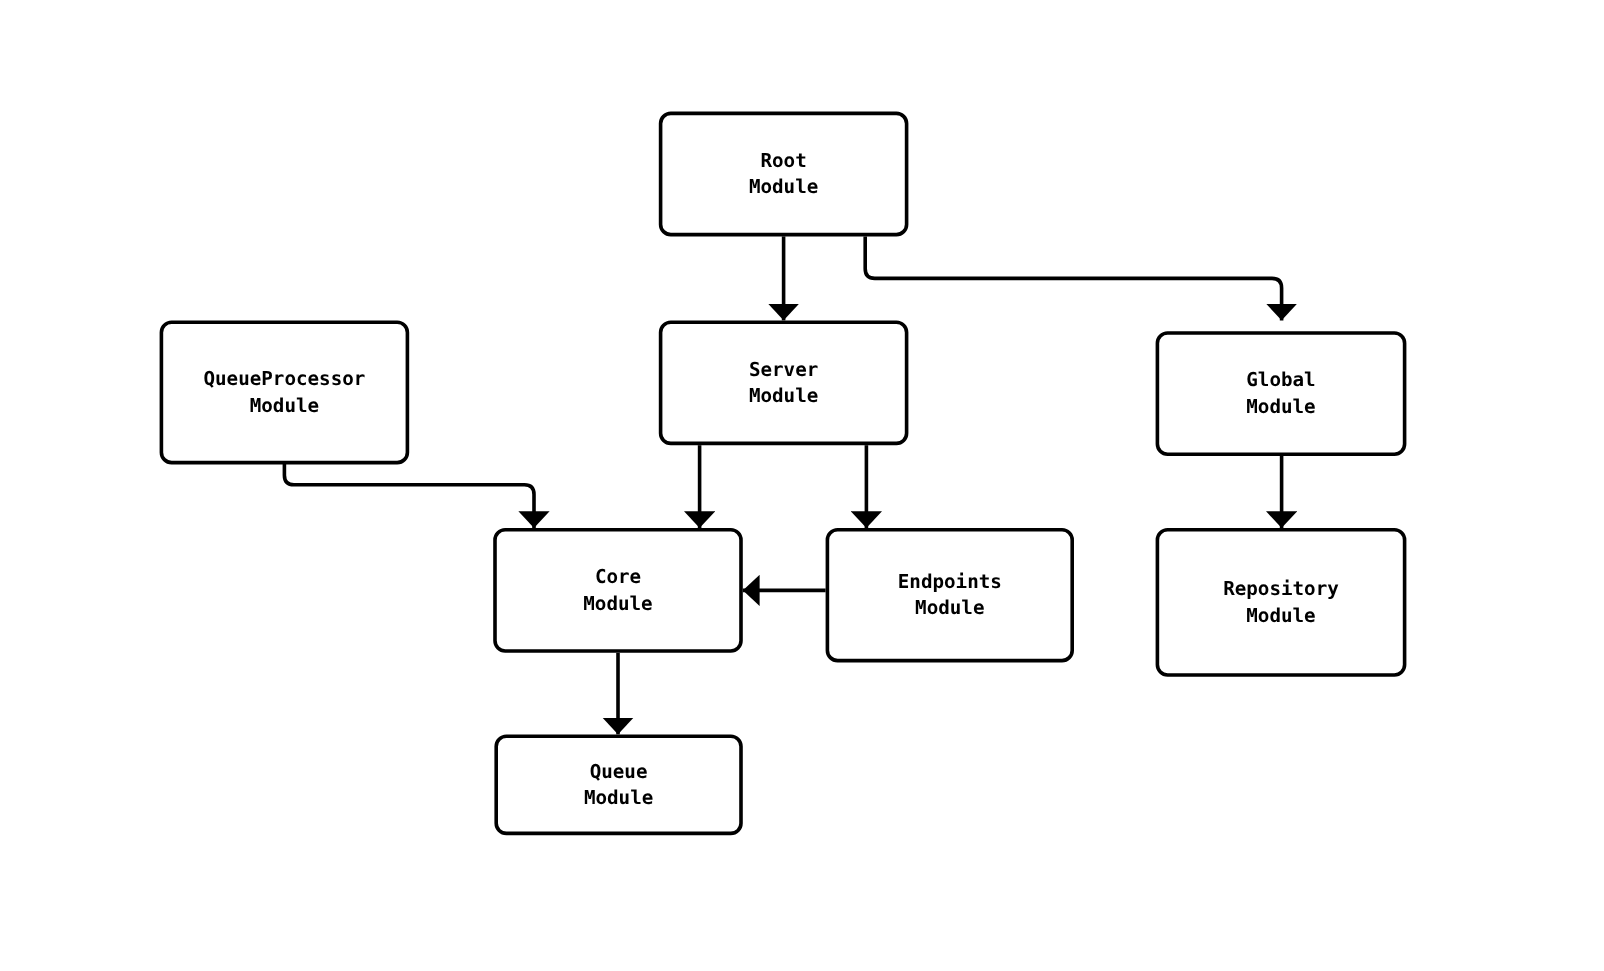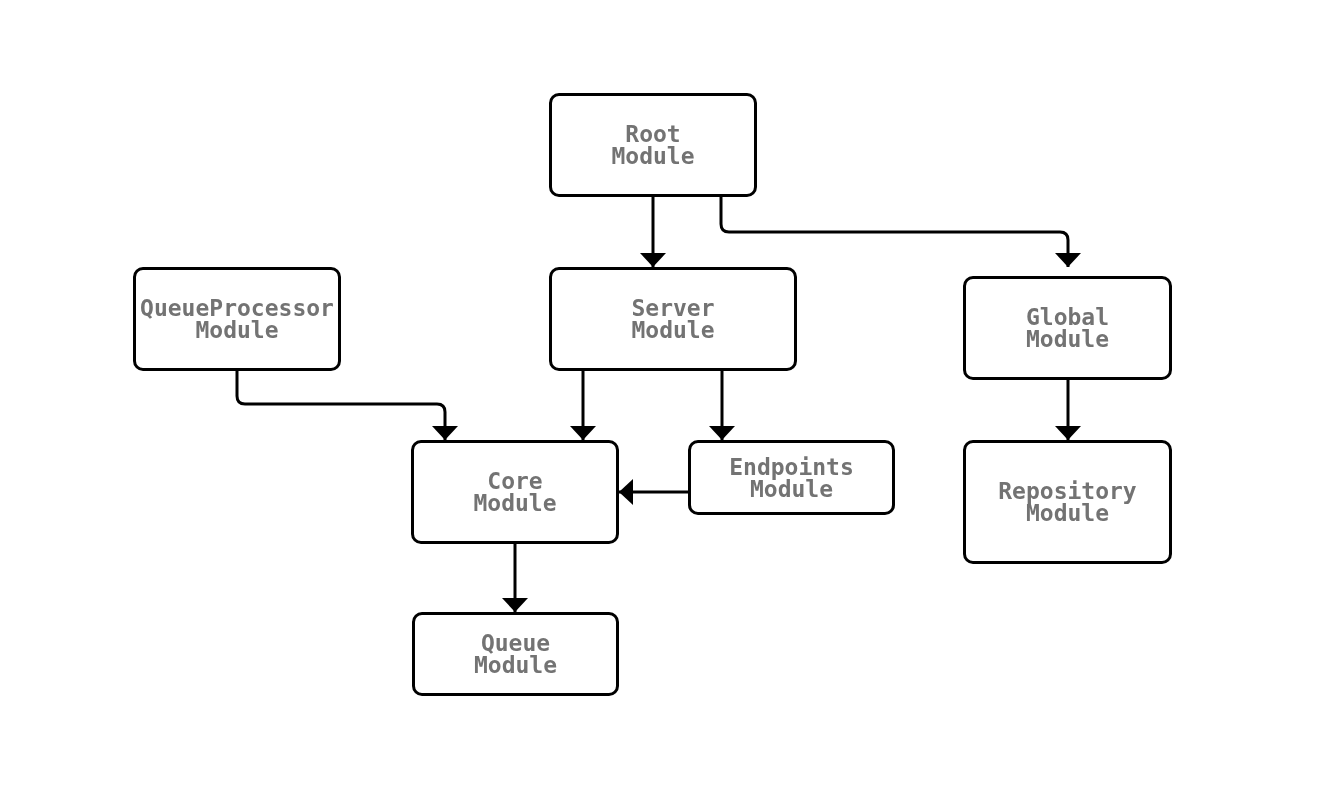--- a/index.html
+++ b/index.html
@@ -27,23 +27,23 @@
     box-sizing: border-box;
     border: 3px solid #000000;
     border-radius: 10px;
     background: #ffffff;
     display: flex;
     flex-direction: column;
     align-items: center;
     justify-content: center;
     text-align: center;
     font-weight: bold;
-    font-size: 23px;
+    font-size: 16px;
     line-height: 22px;
-    color: #737373;
+    color: #000000;
     white-space: nowrap;
   }
 </style>
 </head>
 <body>
 
 <div class="canvas">
 
   <svg class="edges" width="1337" height="809" viewBox="0 0 1337 809" xmlns="http://www.w3.org/2000/svg">
     <defs>
@@ -61,41 +61,41 @@
       <path d="M1068,371 V440" marker-end="url(#arrow)"></path>
       <path d="M515,544 V612" marker-end="url(#arrow)"></path>
     </g>
   </svg>
 
   <div class="node" style="left:549px; top:93px; width:208px; height:104px;">
     <span>Root</span>
     <span>Module</span>
   </div>
 
-  <div class="node" style="left:133px; top:267px; width:208px; height:104px;">
+  <div class="node" style="left:133px; top:267px; width:208px; height:120px;">
     <span>QueueProcessor</span>
     <span>Module</span>
   </div>
 
-  <div class="node" style="left:549px; top:267px; width:248px; height:104px;">
+  <div class="node" style="left:549px; top:267px; width:208px; height:104px;">
     <span>Server</span>
     <span>Module</span>
   </div>
 
   <div class="node" style="left:963px; top:276px; width:209px; height:104px;">
     <span>Global</span>
     <span>Module</span>
   </div>
 
   <div class="node" style="left:411px; top:440px; width:208px; height:104px;">
     <span>Core</span>
     <span>Module</span>
   </div>
 
-  <div class="node" style="left:688px; top:440px; width:207px; height:75px;">
+  <div class="node" style="left:688px; top:440px; width:207px; height:112px;">
     <span>Endpoints</span>
     <span>Module</span>
   </div>
 
   <div class="node" style="left:963px; top:440px; width:209px; height:124px;">
     <span>Repository</span>
     <span>Module</span>
   </div>
 
   <div class="node" style="left:412px; top:612px; width:207px; height:84px;">

